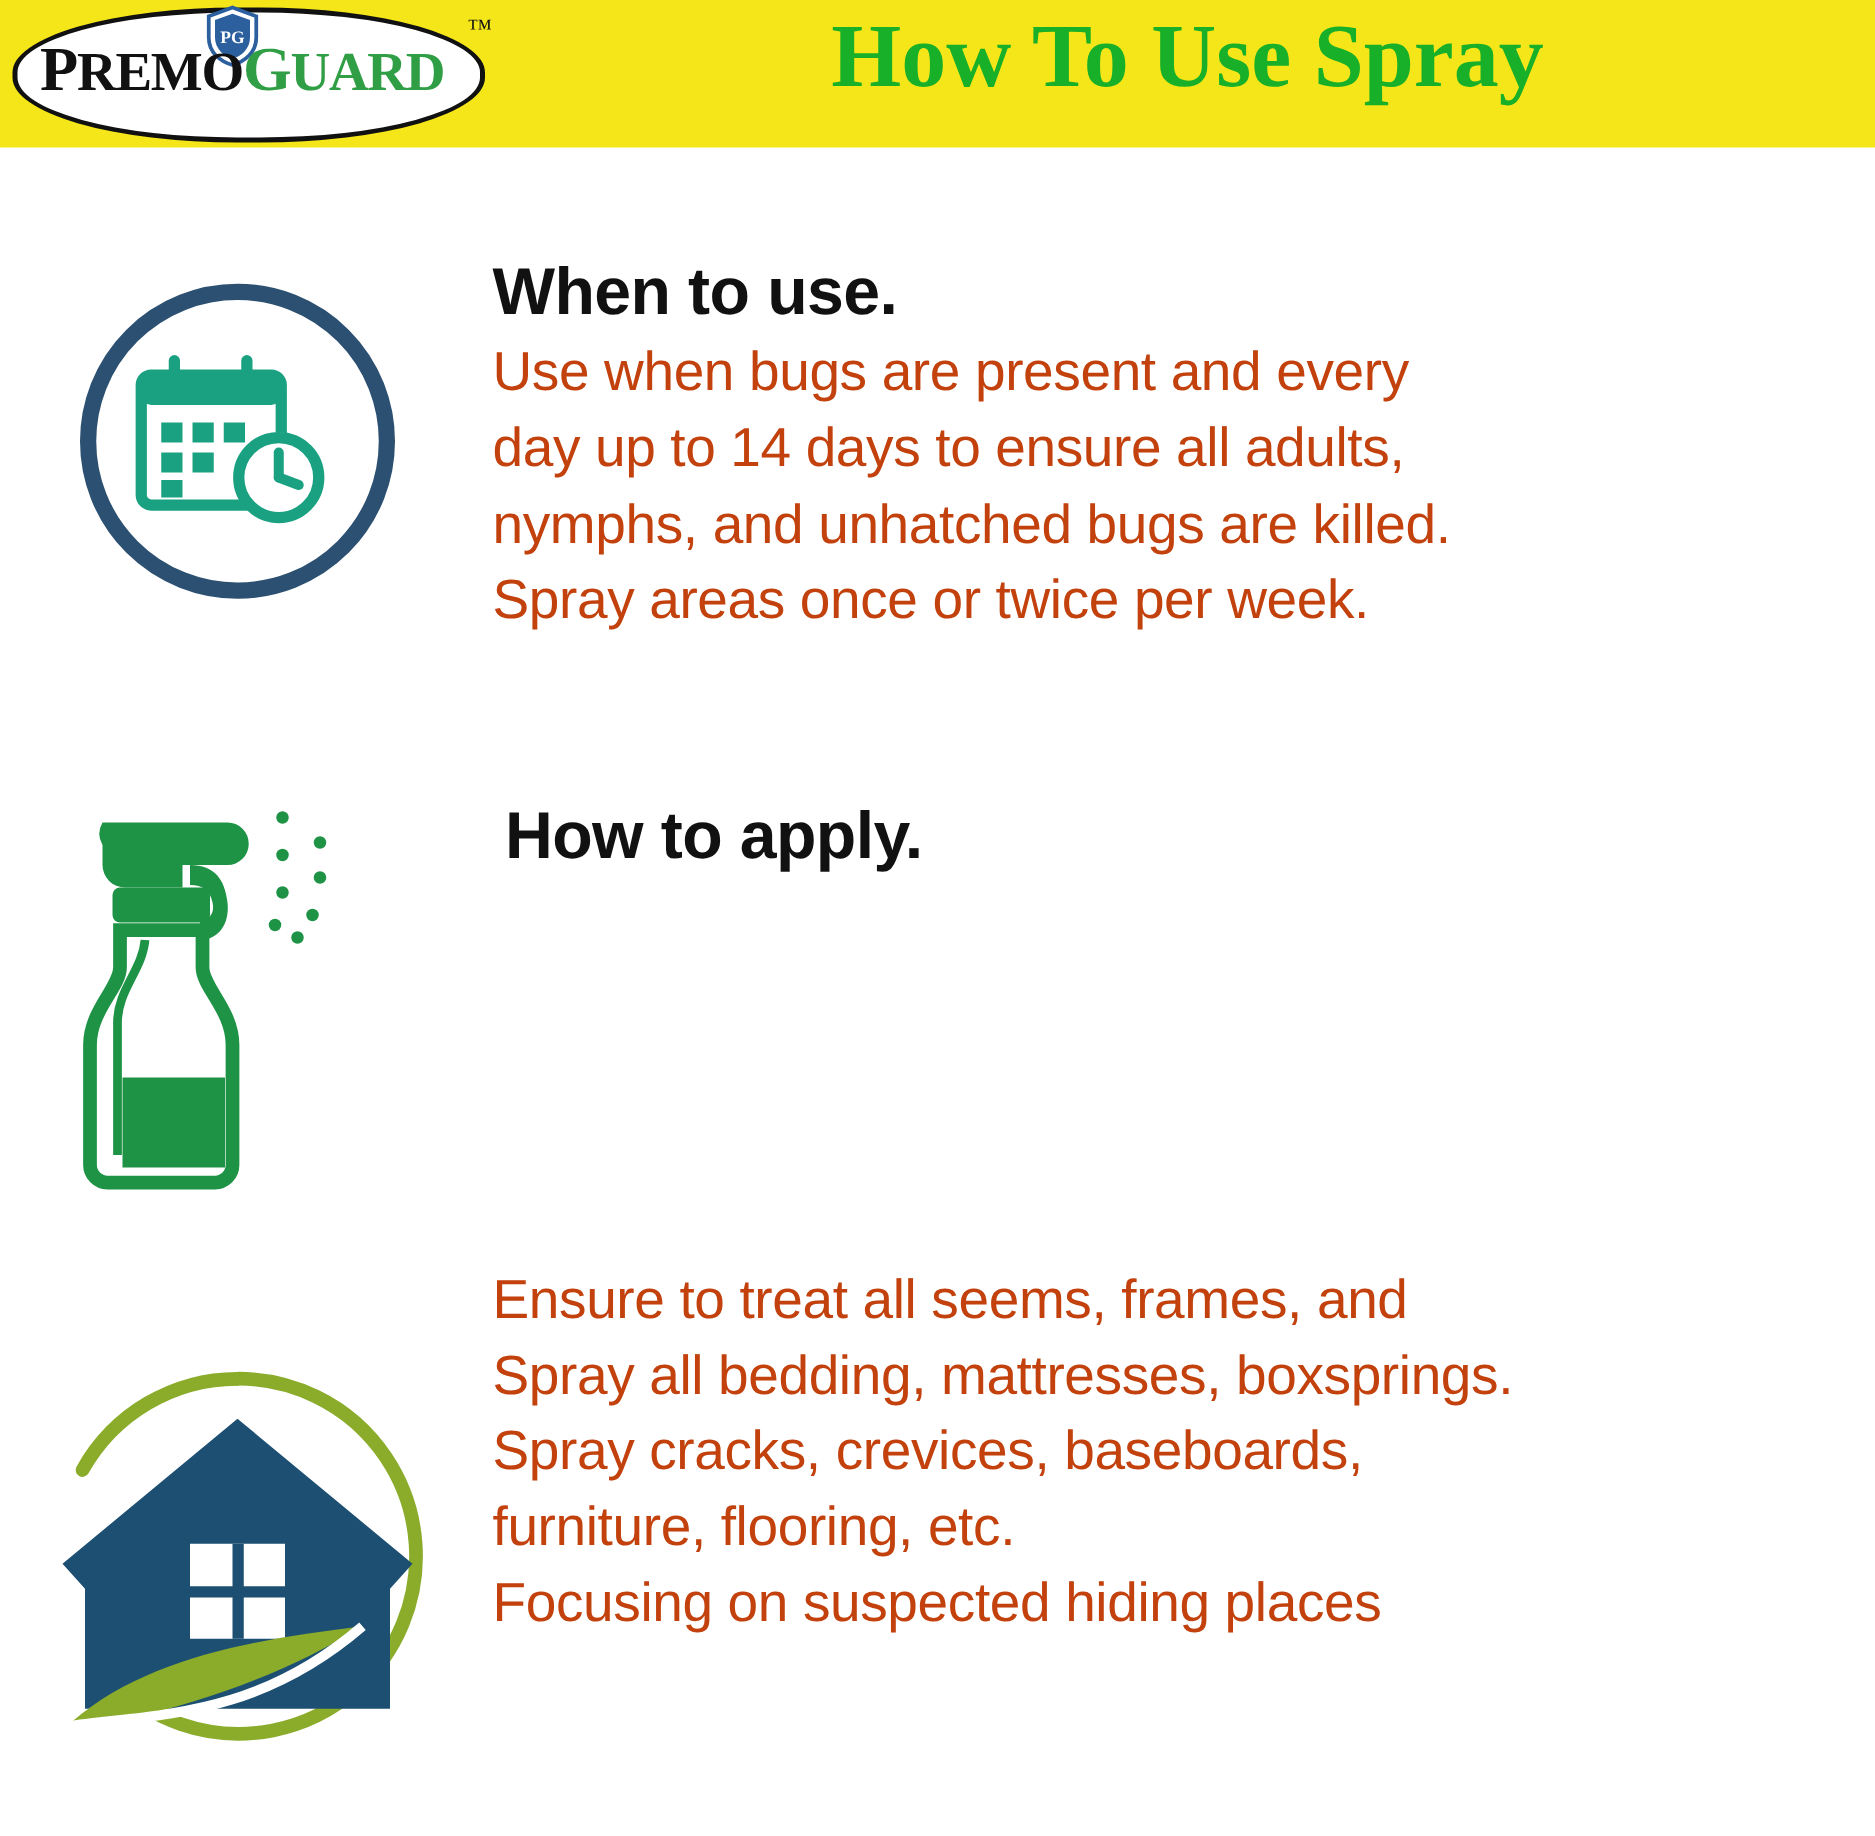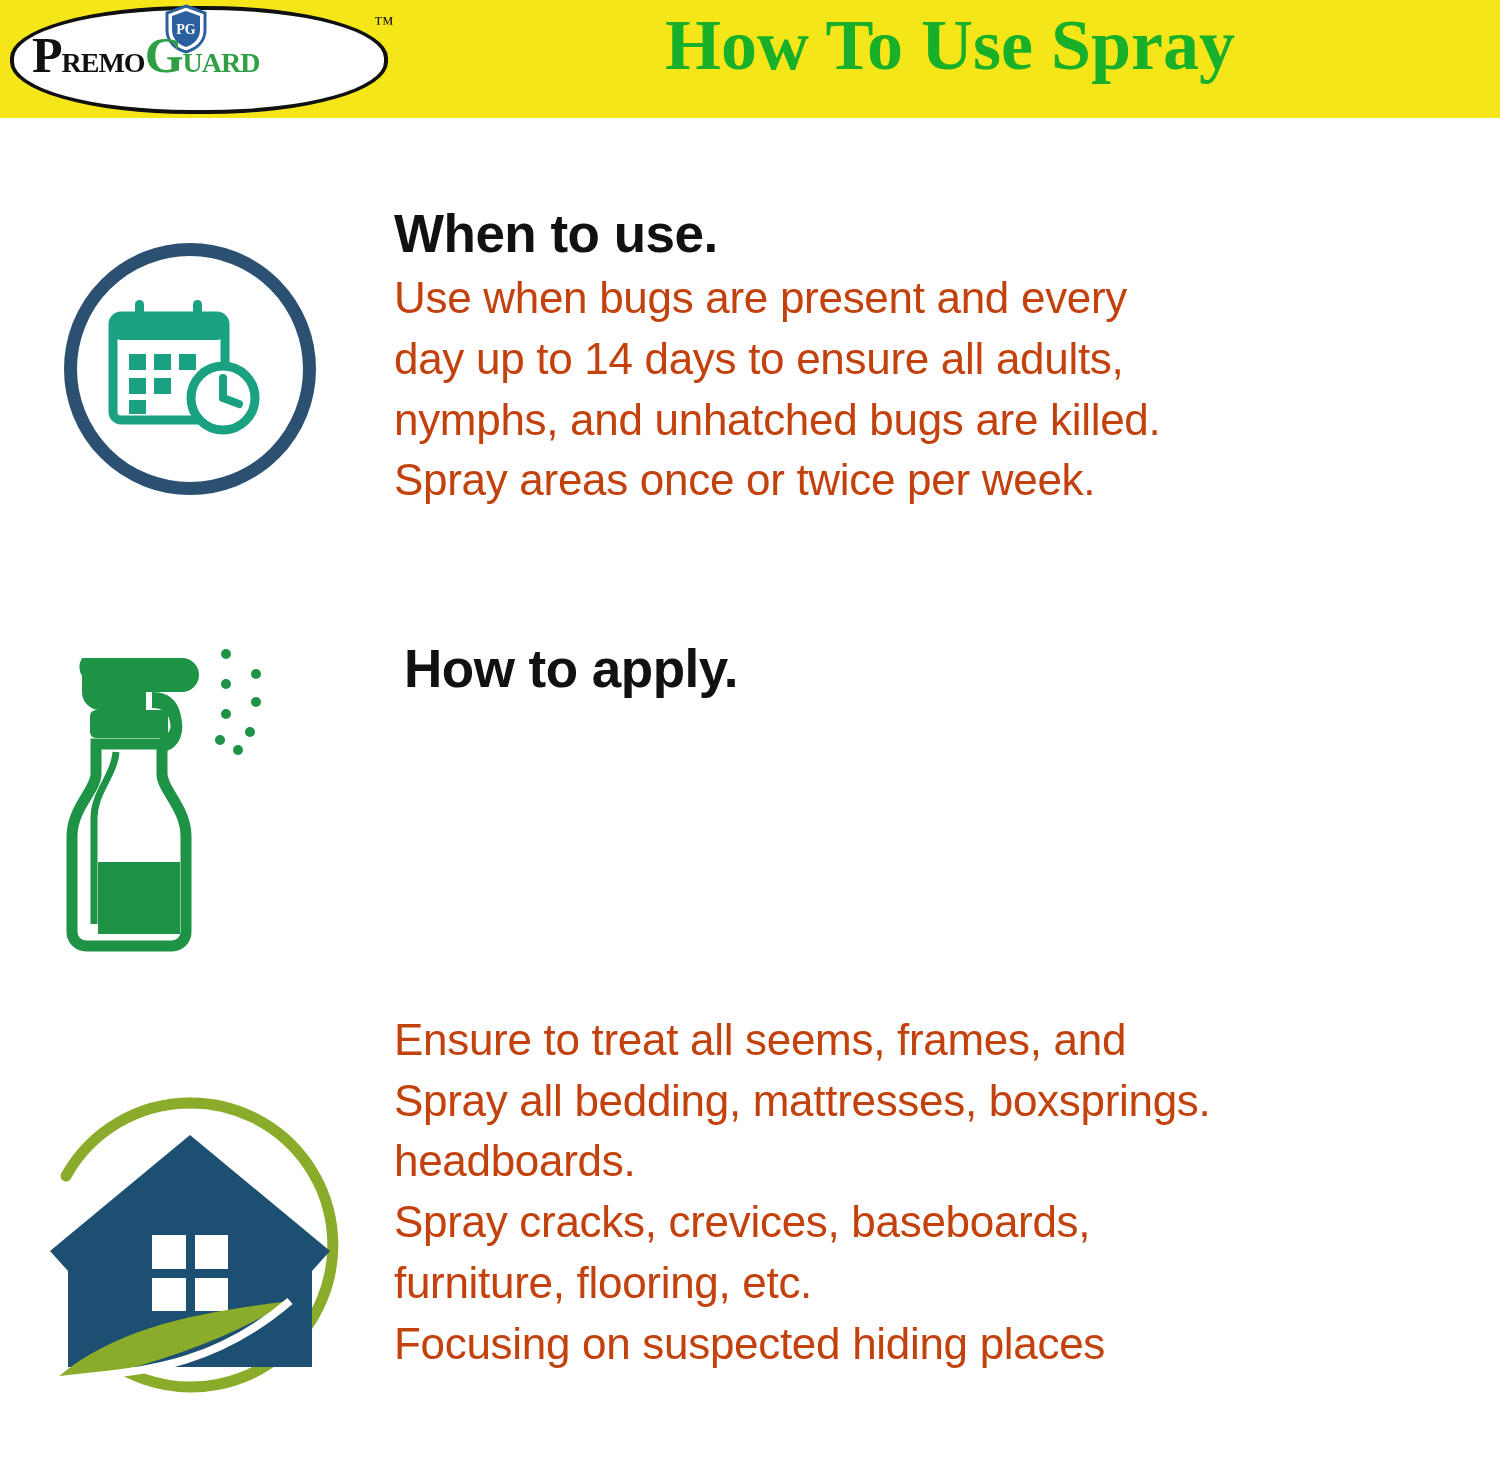--- a/index.html
+++ b/index.html
@@ -49,21 +49,21 @@
     top: 16px;
     font-family: "Liberation Serif", serif;
     font-weight: bold;
     font-size: 50px;
     letter-spacing: -1px;
     white-space: nowrap;
   }
   .logo-text .premo { color: #111111; }
   .logo-text .guard { color: #2f9e44; }
   .logo-cap { font-size: 50px; }
-  .logo-small { font-size: 28px; }
+  .logo-small { font-size: 44px; }
   .logo-shield {
     position: absolute;
     left: 150px;
     top: -6px;
     width: 44px;
     height: 50px;
   }
   .tm {
     position: absolute;
     left: 374px;
@@ -111,21 +111,21 @@
   }
   .sec-body {
     font-size: 44px;
     color: #c2410c;
     line-height: 1.38;
     margin: 0;
     letter-spacing: -0.3px;
   }
   .sec-body p { margin: 0; }
 
-  #section-when { left: 0; top: 205px; width: 1470px; align-items: center; }
+  #section-when { left: 0; top: 205px; width: 1470px; }
   #section-when .text-col { padding-left: 14px; }
   #section-apply { left: 0; top: 640px; width: 1470px; }
   #section-apply .text-col { padding-left: 24px; }
   #section-home { left: 0; top: 1010px; width: 1470px; }
   #section-home .text-col { padding-left: 14px; }
 
   .icon-calendar-circle {
     width: 252px;
     height: 252px;
     border: 13px solid #2c5071;
@@ -247,19 +247,18 @@
 
         <path d="M18 282 c60 -52 150 -66 232 -76 c-58 36 -120 58 -186 74 z" fill="#8aac2a"></path>
         <path d="M14 286 c70 -10 150 -6 236 -80" fill="none" stroke="#ffffff" stroke-width="8"></path>
       </svg>
     </div>
   </div>
   <div class="text-col">
     <div class="sec-body">
       <p>Ensure to treat all seems, frames, and</p>
       <p>Spray all bedding, mattresses, boxsprings.</p>
-      <p>headboards.</p>
       <p>Spray cracks, crevices, baseboards,</p>
       <p>furniture, flooring, etc.</p>
       <p>Focusing on suspected hiding places</p>
     </div>
   </div>
 </div>
 
 </body></html>

